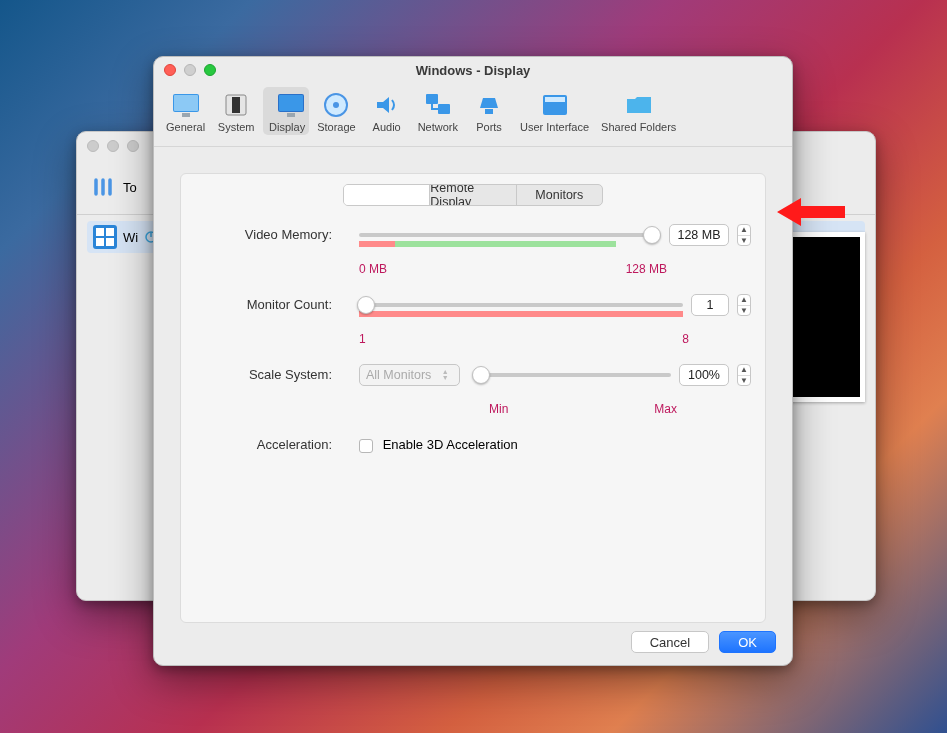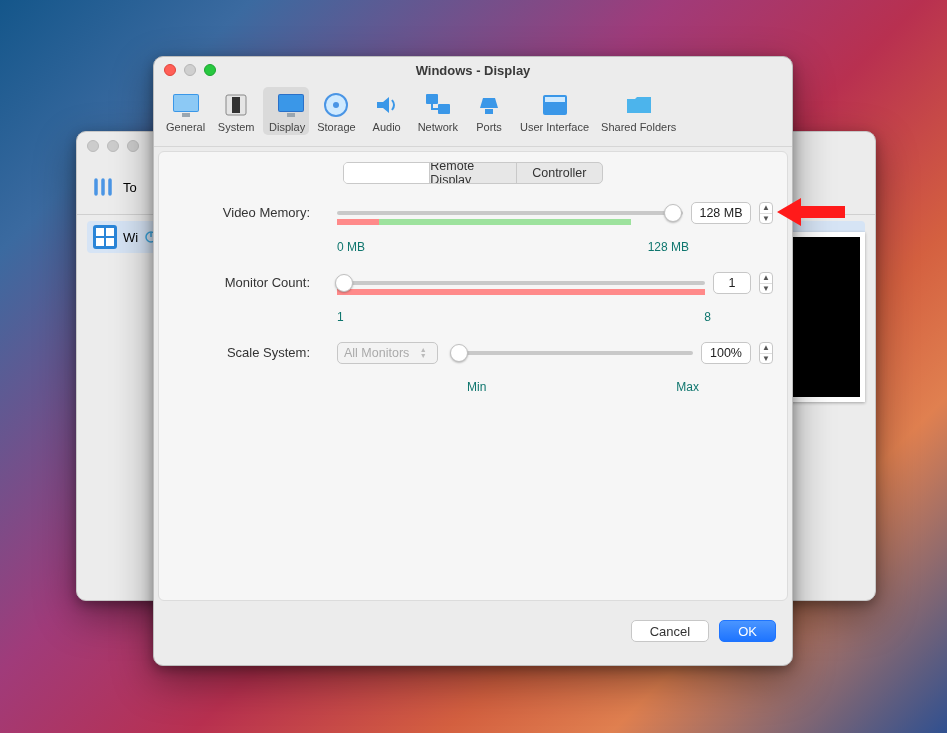--- a/index.html
+++ b/index.html
@@ -97,21 +97,21 @@
     gap:2px; padding:4px 4px 2px 4px;
     border-radius:5px;
     font-size:11px; color:#444;
     min-width:46px;
     cursor:default;
   }
   .tb-item.selected { background:#dadada;align-items:flex-end; }
   .tb-icon { width:28px; height:28px; display:flex; align-items:center; justify-content:center; }
 
   .body-panel {
-    margin: 4px;
+    margin: 26px;
     height: 450px;
     background: #f6f6f6;
     border:1px solid #dcdcdc;
     border-radius:6px;
     padding: 10px 14px 14px 14px;
   }
   .segmented {
     width: 260px;
     margin: 0 auto 18px auto;
     display:flex; height:22px;
@@ -139,21 +139,21 @@
   .bu-red{background:#ff8a8a;}
   .bu-green{background:#9de29d;}
   .slider-thumb{
     position:absolute; top:-7px;
     width:18px;height:18px;border-radius:50%;
     background:#fff;border:0.5px solid #c0c0c0;
     box-shadow:0 1px 2px rgba(0,0,0,0.25);
   }
   .slider-ticks{
     display:flex; justify-content:space-between;
-    font-size:12px; color:#0f766e; margin-top:16px;
+    font-size:12px; color:#be185d; margin-top:16px;
   }
   .numbox{
     width:60px; height:22px; border:1px solid #c7c7c7;
     border-radius:5px; background:#fff;
     display:flex; align-items:center; justify-content:center;
     font-size:12.5px; color:#222;
   }
   .stepper{
     width:14px; height:22px;
     display:flex; flex-direction:column;
@@ -175,21 +175,21 @@
     font-size:7px; line-height:6px;
   }
   .select.blue .chev{background:#1e74ff;color:#fff;}
 
   .checkbox {
     width:14px;height:14px;border:1px solid #b7b7b7;border-radius:3px;
     background:#fff;display:inline-block;vertical-align:middle;margin-right:6px;
   }
 
   .footer {
-    position:absolute; bottom:23px; right:16px;
+    position:absolute; bottom:12px; right:16px;
     display:flex; gap:10px;
   }
   .btn{
     height:22px; padding:0 18px; border-radius:5px; font-size:13px;
     border:1px solid #c7c7c7; background:#fff; color:#333;
     display:flex;align-items:center;justify-content:center;
   }
   .btn.primary{
     background:linear-gradient(#4a95ff,#1e74ff); color:#fff;
     border:1px solid #1e74ff;
@@ -337,21 +337,21 @@
 
   <div class="body-panel">
     <div class="segmented">
       <div class="seg active">
           <span></span>
         </div>
       <div class="seg">
           <span>Remote Display</span>
         </div>
       <div class="seg">
-          <span>Controller</span>
+          <span>Monitors</span>
         </div>
     </div>
 
     <div class="row">
       <div class="row-label">Video Memory:</div>
       <div class="row-content">
         <div class="slider-wrap">
           <div class="slider-track">
             <div class="bar-under">
                 <div class="bu-red" style="width:12%"></div>
@@ -413,20 +413,27 @@
             </div>
         </div>
         <div class="slider-ticks" style="padding-left:130px; padding-right:74px">
           <span>Min</span>
           <span>Max</span>
         </div>
       </div>
     </div>
 
 
+    <div class="row">
+      <div class="row-label">Acceleration:</div>
+      <div class="row-content" style="padding-top:3px">
+        <span class="checkbox"></span>
+        <span>Enable 3D Acceleration</span>
+      </div>
+    </div>
   </div>
 
   <div class="footer">
     <div class="btn">
         <span>Cancel</span>
       </div>
     <div class="btn primary">
         <span>OK</span>
       </div>
   </div>

